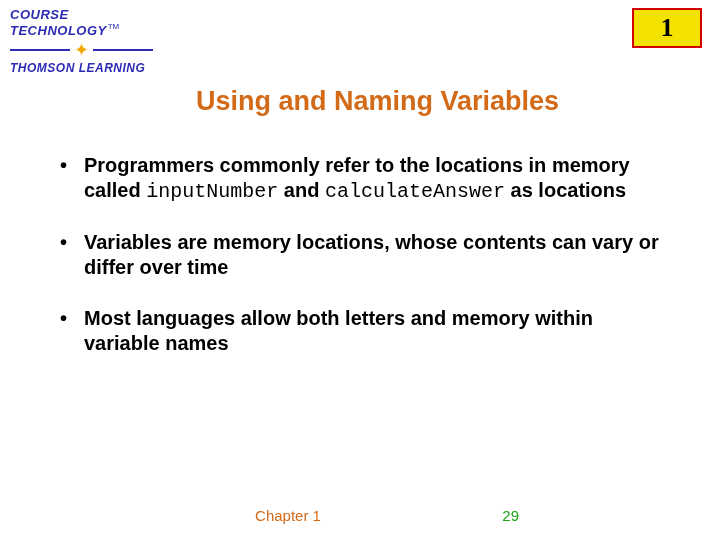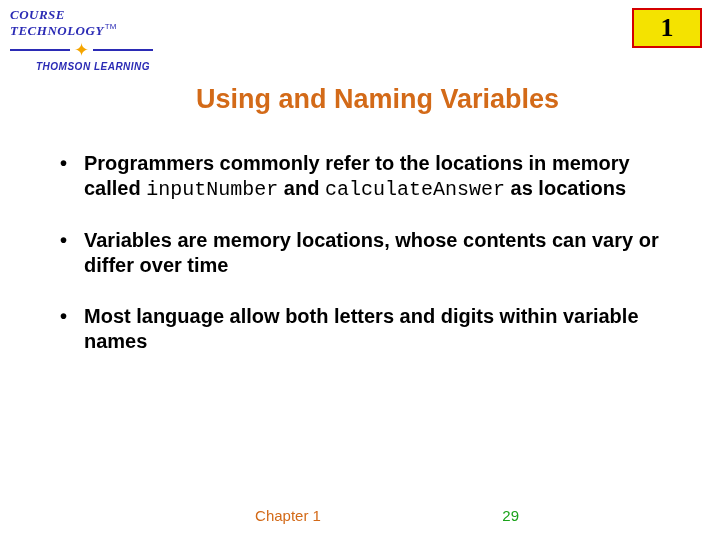--- a/index.html
+++ b/index.html
@@ -16,21 +16,21 @@
     justify-content: space-between;
     align-items: flex-start;
     padding: 6px 8px 0 10px;
   }
   .logo-block {
     display: flex;
     flex-direction: column;
     line-height: 1;
   }
   .course-tech {
-    font-family: Liberation Serif, serif;
+    font-family: Liberation Sans, sans-serif;
     font-weight: bold;
     font-style: italic;
     color: #2b2bb5;
     font-size: 13px;
     letter-spacing: 0.5px;
   }
   .tm {
     font-size: 8px;
     font-style: normal;
     font-weight: normal;
@@ -51,23 +51,22 @@
   .starline .star {
     color: #f5a500;
     font-size: 18px;
     margin: 0 4px;
   }
   .thomson {
     font-family: Arial, sans-serif;
     font-weight: bold;
     font-style: italic;
     color: #2b2bb5;
-    font-size: 10px;
+    font-size: 12px;
     letter-spacing: 0.5px;
-    margin-left: 26px;
   }
   .chapter-badge {
     background: #f4e300;
     border: 2px solid #d40000;
     width: 70px;
     height: 40px;
     display: flex;
     align-items: center;
     justify-content: center;
     font-family: "Times New Roman", serif;
@@ -155,19 +154,19 @@
   <div class="chapter-badge">1</div>
 </div>
 
 <h1 class="title">Using and Naming Variables</h1>
 
 <ul class="bullets">
   <li class="first-bullet">
     <span>Programmers commonly refer to the locations in memory called </span><span class="mono">inputNumber</span><span> and </span><span class="mono">calculateAnswer</span><span> as locations</span>
   </li>
   <li>Variables are memory locations, whose contents can vary or differ over time</li>
-  <li>Most language allow both letters and digits within variable names</li>
+  <li>Most languages allow both letters and memory within variable names</li>
 </ul>
 
 <div class="footer">
   <span class="footer-chapter">Chapter 1</span>
   <span class="footer-page">29</span>
 </div>
 
 </body></html>

